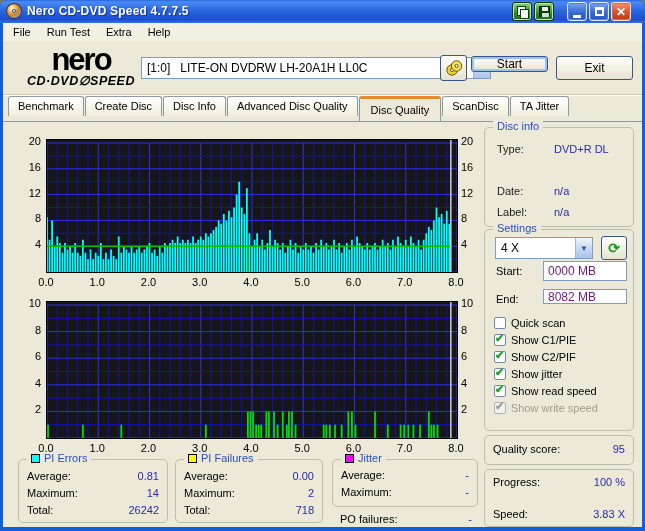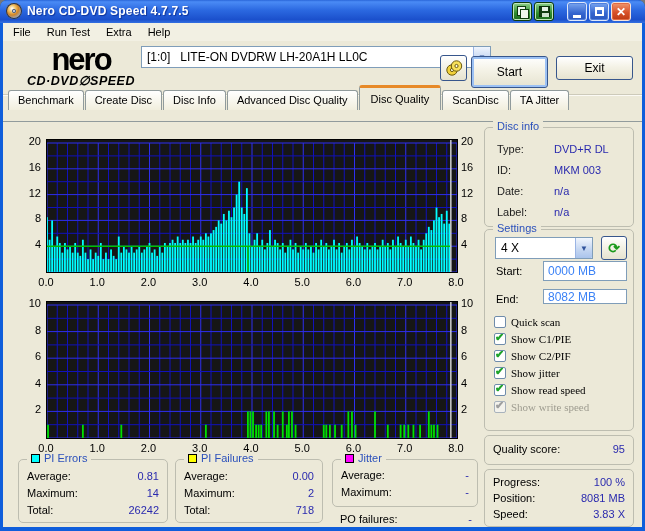--- a/index.html
+++ b/index.html
@@ -41,49 +41,49 @@
   .menu-item { padding:0 8px; height:18px; line-height:18px; }
   #header { position:absolute; left:0; top:18px; width:639px; height:54px; border-bottom:1px solid #cdcaba; box-shadow:0 1px 0 #fbfaf4; }
   #logo { position:absolute; left:14px; top:6px; width:128px; text-align:center; color:#000; }
   #logo .l1 { font-size:31px; font-weight:800; letter-spacing:-2px; line-height:26px; }
   #logo .l2 { font-size:12.5px; font-weight:bold; font-style:italic; letter-spacing:.5px; }
   .combo { position:absolute; border:1px solid #7f9db9; background:#fff; display:flex; align-items:stretch; }
   .combo .txt { flex:1; padding-left:5px; white-space:pre; overflow:hidden; font-size:12px; align-self:center; }
   .combo .arrow { width:17px; border-left:1px solid #9ab4e4; background:linear-gradient(180deg,#f0f5fd,#c3d5f1 60%,#aac4ec);
     display:flex; align-items:center; justify-content:center; border-radius:0 1px 1px 0; }
   .combo .arrow span { font-size:8px; color:#32549c; }
-  #drive-combo { left:138px; top:5px; width:350px; height:22px; }
+  #drive-combo { left:138px; top:16px; width:350px; height:22px; }
   .xpbtn { border:1px solid #37568c; border-radius:3px; background:linear-gradient(180deg,#ffffff,#f4f2e6 45%,#e6e3d0);
     font-size:12px; display:flex; align-items:center; justify-content:center; cursor:default; }
   .xpbtn.default { box-shadow:inset 0 0 0 2px #9cc1f4; }
   #eject-btn { position:absolute; left:437px; top:14px; width:27px; height:26px; }
-  #start-btn { position:absolute; left:468px; top:15px; width:77px; height:32px; }
+  #start-btn { position:absolute; left:468px; top:15px; width:77px; height:16px; }
   #exit-btn  { position:absolute; left:553px; top:15px; width:77px; height:24px; }
   
-  #tabstrip { position:absolute; left:0; top:61px; width:639px; height:26px; display:flex; align-items:flex-end; padding-left:5px; }
+  #tabstrip { position:absolute; left:0; top:73px; width:639px; height:26px; display:flex; padding-left:5px; }
   .tab { height:20px; line-height:19px; padding:0 9px; border:1px solid #919b9c; border-bottom:none;
     border-radius:3px 3px 0 0; background:linear-gradient(180deg,#ffffff,#f1eedd); margin-right:1px; position:relative; z-index:1; }
   .tab.active { height:25px; line-height:23px; background:#ece9d8; z-index:3; border-top:3px solid #e78a28; padding:0 11px; }
   #tabpage { position:absolute; left:0; top:98px; width:639px; height:406px; border-top:1px solid #919b9c; background:#ece9d8; z-index:2; }
   
   .chart-block { position:absolute; }
   .plot { position:absolute; background:#161616; border:1px solid #000; }
   .plot svg { display:block; }
   .tick { position:absolute; font-size:11px; color:#000; white-space:nowrap; }
   
   .gbox { position:absolute; border:1px solid #bdbdb0; border-radius:5px; }
   .cap { position:absolute; top:-8px; left:8px; background:#ece9d8; padding:0 4px; color:#2b50bb; white-space:nowrap; }
   .cap .sw { display:inline-block; width:9px; height:9px; border:1px solid #000; margin-right:4px; vertical-align:-1px; }
   .drow { position:absolute; left:12px; right:8px; height:15px; }
   .drow .dlab { color:#1c1c1c; }
   .drow .dval { position:absolute; left:50px; color:#2a2aae;padding-left:7px; }
   .frow { position:absolute; left:8px; right:8px; height:16px; display:flex; justify-content:space-between; }
   .frow .val { color:#2a2aae; }
-  .field { position:absolute; border:1px solid #7f9db9; background:#fff; font-family:"Liberation Sans",sans-serif; font-size:12px; padding:1px 4px; color:#3b82f6; }
-  .crow { position:absolute; left:9px; height:14px; display:flex; align-items:flex-start;font-family:Liberation Serif, serif; }
+  .field { position:absolute; border:1px solid #7f9db9; background:#fff; font-family:"Liberation Sans",sans-serif; font-size:12px; padding:1px 4px; color:#701a75; }
+  .crow { position:absolute; left:9px; height:14px; display:flex; align-items:center; }
   .cb { width:12px; height:12px; border:1px solid #6f8cab; border-radius:2px; background:#fff; margin-right:5px; position:relative; flex:none; }
   .crow.checked .cb::after { content:"\2714"; position:absolute; left:0px; top:-3px; font-size:11px; font-weight:bold; color:#1ea32a; }
   .crow.disabled { color:#9e9c90; }
   .crow.disabled .cb { background:#f3f2ec; border-color:#a8b2bc; }
   .crow.disabled.checked .cb::after { color:#9e9e9e; }
   #refresh-btn { position:absolute; font-size:14px; color:#1b9a1b; font-weight:bold; }
 </style>
 </head>
 <body>
 
@@ -504,21 +504,20 @@
           <span class="tick" style="left: 214px; top: 149px; width: 26px; text-align: center;">4.0</span>
           <span class="tick" style="left: 265.25px; top: 149px; width: 26px; text-align: center;">5.0</span>
           <span class="tick" style="left: 316.5px; top: 149px; width: 26px; text-align: center;">6.0</span>
           <span class="tick" style="left: 367.75px; top: 149px; width: 26px; text-align: center;">7.0</span>
           <span class="tick" style="left: 419px; top: 149px; width: 26px; text-align: center;">8.0</span>
         </div>
 
       <div class="gbox" style="left:481px; top:5px; width:150px; height:100px;">
         <span class="cap">Disc info</span>
         <div class="drow" style="top:15px"><span class="dlab">Type:</span><span class="dval">DVD+R DL</span></div>
-        <div class="drow" style="top:36px"><span class="dlab">ID:</span><span class="dval">MKM 003</span></div>
         <div class="drow" style="top:57px"><span class="dlab">Date:</span><span class="dval">n/a</span></div>
         <div class="drow" style="top:78px"><span class="dlab">Label:</span><span class="dval">n/a</span></div>
       </div>
 
       <div class="gbox" style="left:481px; top:107px; width:150px; height:202px;">
         <span class="cap">Settings</span>
         <div class="combo" style="left:10px; top:7px; width:98px; height:22px;">
           <span class="txt">4 X</span>
           <span class="arrow">
               <span>▼</span>
@@ -561,24 +560,20 @@
         <div class="frow" style="top:7px">
           <span>Quality score:</span>
           <span class="val">95</span>
         </div>
       </div>
 
       <div class="gbox" style="left:481px; top:347px; width:150px; height:58px;">
         <div class="frow" style="top:6px">
             <span>Progress:</span>
             <span class="val">100 %</span>
-          </div>
-        <div class="frow" style="top:22px">
-            <span>Position:</span>
-            <span class="val">8081 MB</span>
           </div>
         <div class="frow" style="top:38px">
             <span>Speed:</span>
             <span class="val">3.83 X</span>
           </div>
       </div>
 
       <div class="gbox" style="left:15px; top:337px; width:150px; height:64px;">
         <span class="cap"><span class="sw" style="background:#00ffff"></span><span>PI Errors</span></span>
         <div class="frow" style="top:10px">

